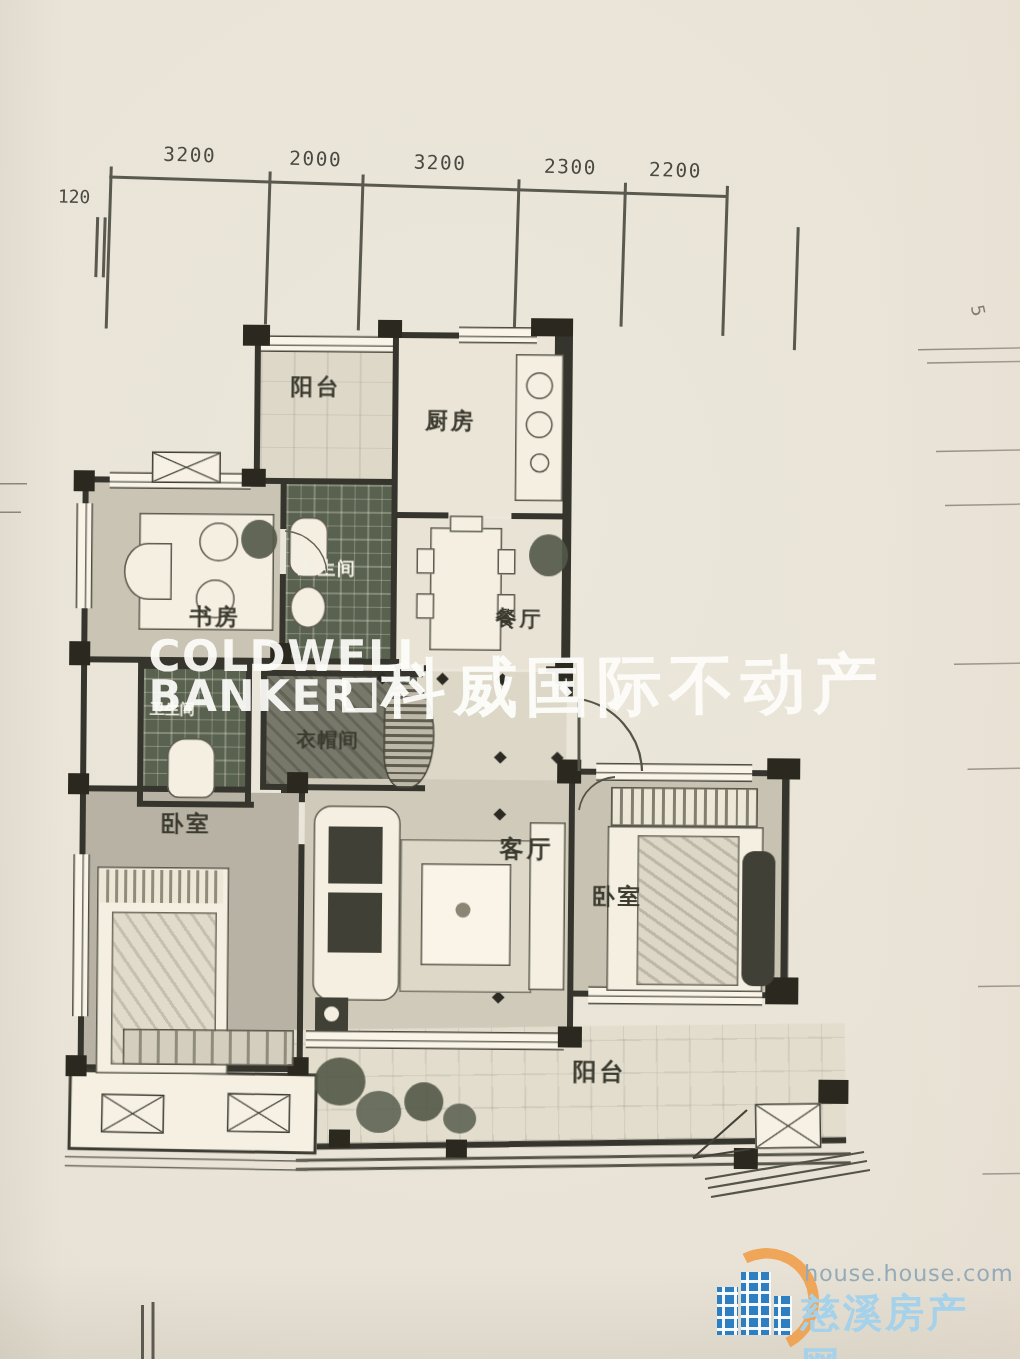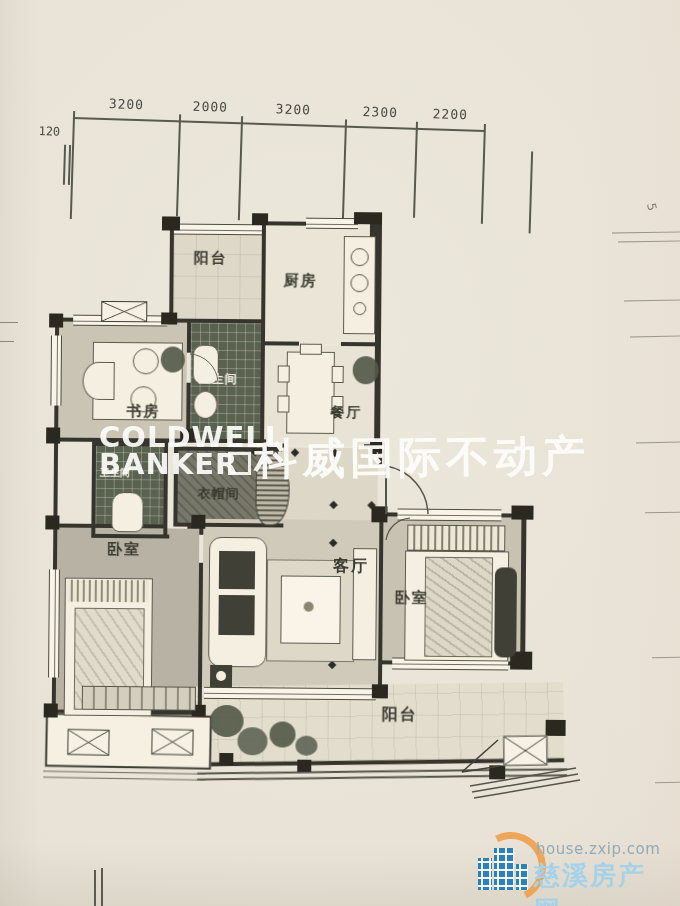--- a/index.html
+++ b/index.html
@@ -286,15 +286,15 @@
 <div class="edge" style="left:0;top:322px;width:18px;"></div>
 <div class="edge" style="left:0;top:341px;width:14px;"></div>
 <div class="abs" style="left:94px;top:870px;width:1.5px;height:36px;background:#5a594f;"></div>
 <div class="abs" style="left:101px;top:868px;width:1.5px;height:38px;background:#5a594f;"></div>
 
 <div id="sitelogo">
   <div class="arc"></div>
   <div class="bld" style="left:8px;top:22px;width:14px;height:32px;"></div>
   <div class="bld" style="left:24px;top:12px;width:20px;height:42px;"></div>
   <div class="bld" style="left:46px;top:28px;width:12px;height:26px;"></div>
-  <div class="url">house.zxip.com</div>
+  <div class="url">house.house.com</div>
   <div class="cn">慈溪房产网</div>
 </div>
 
 </body></html>

